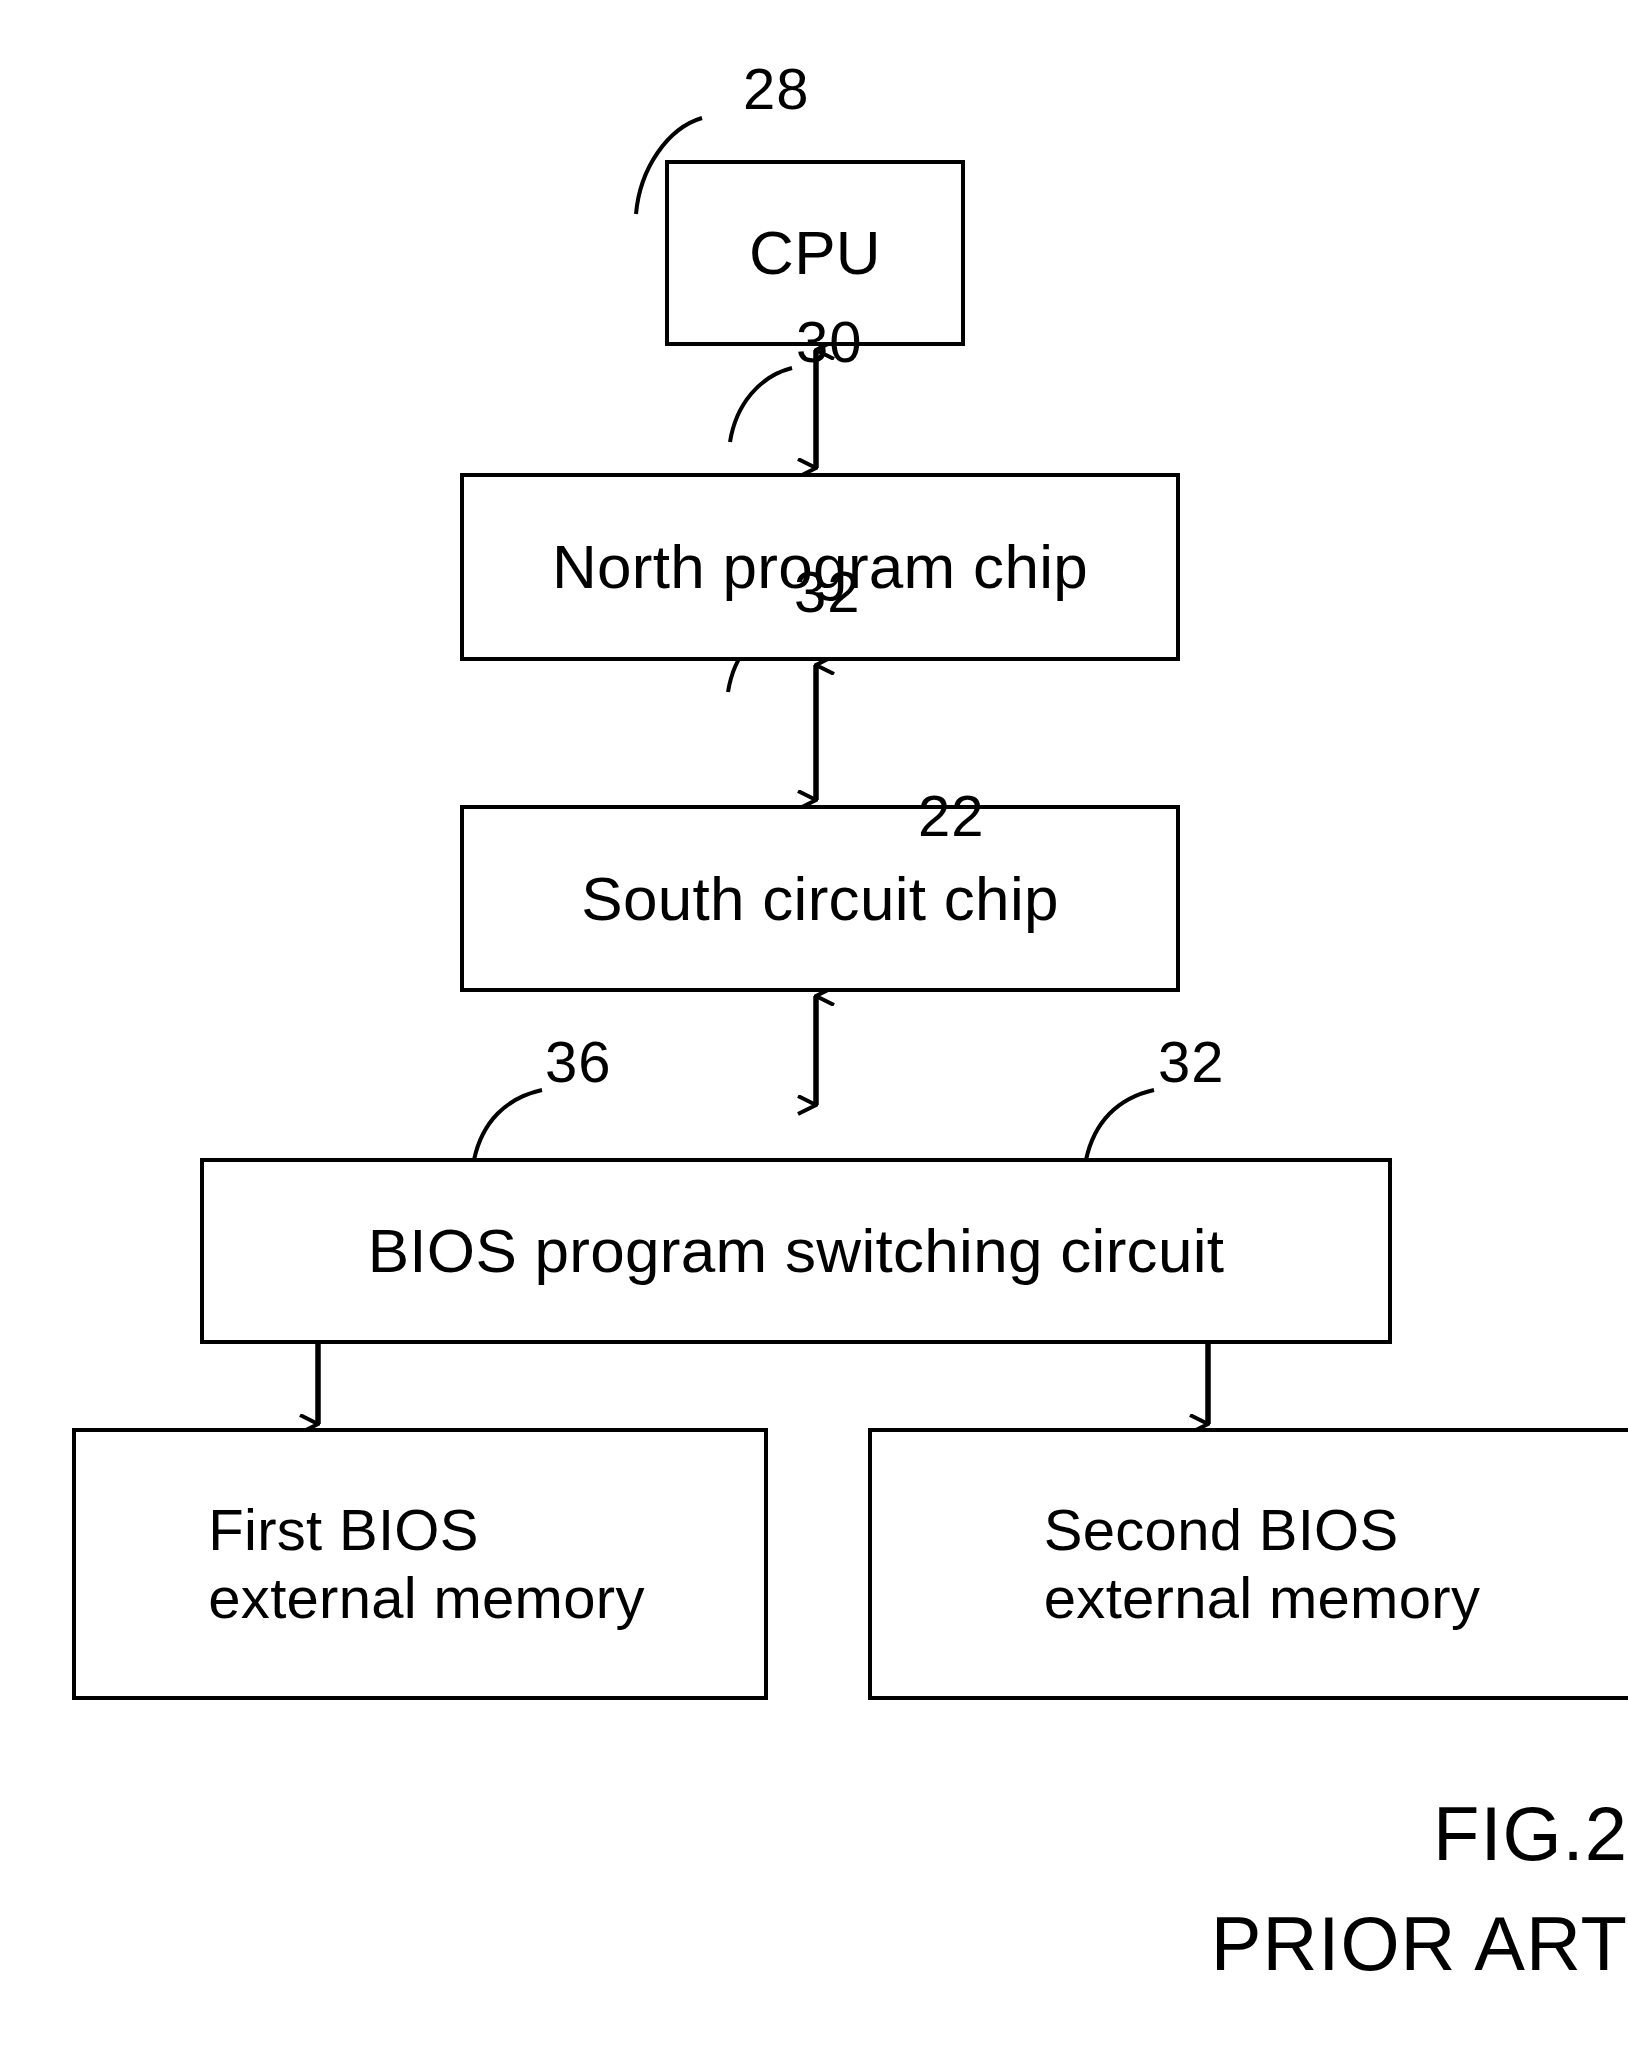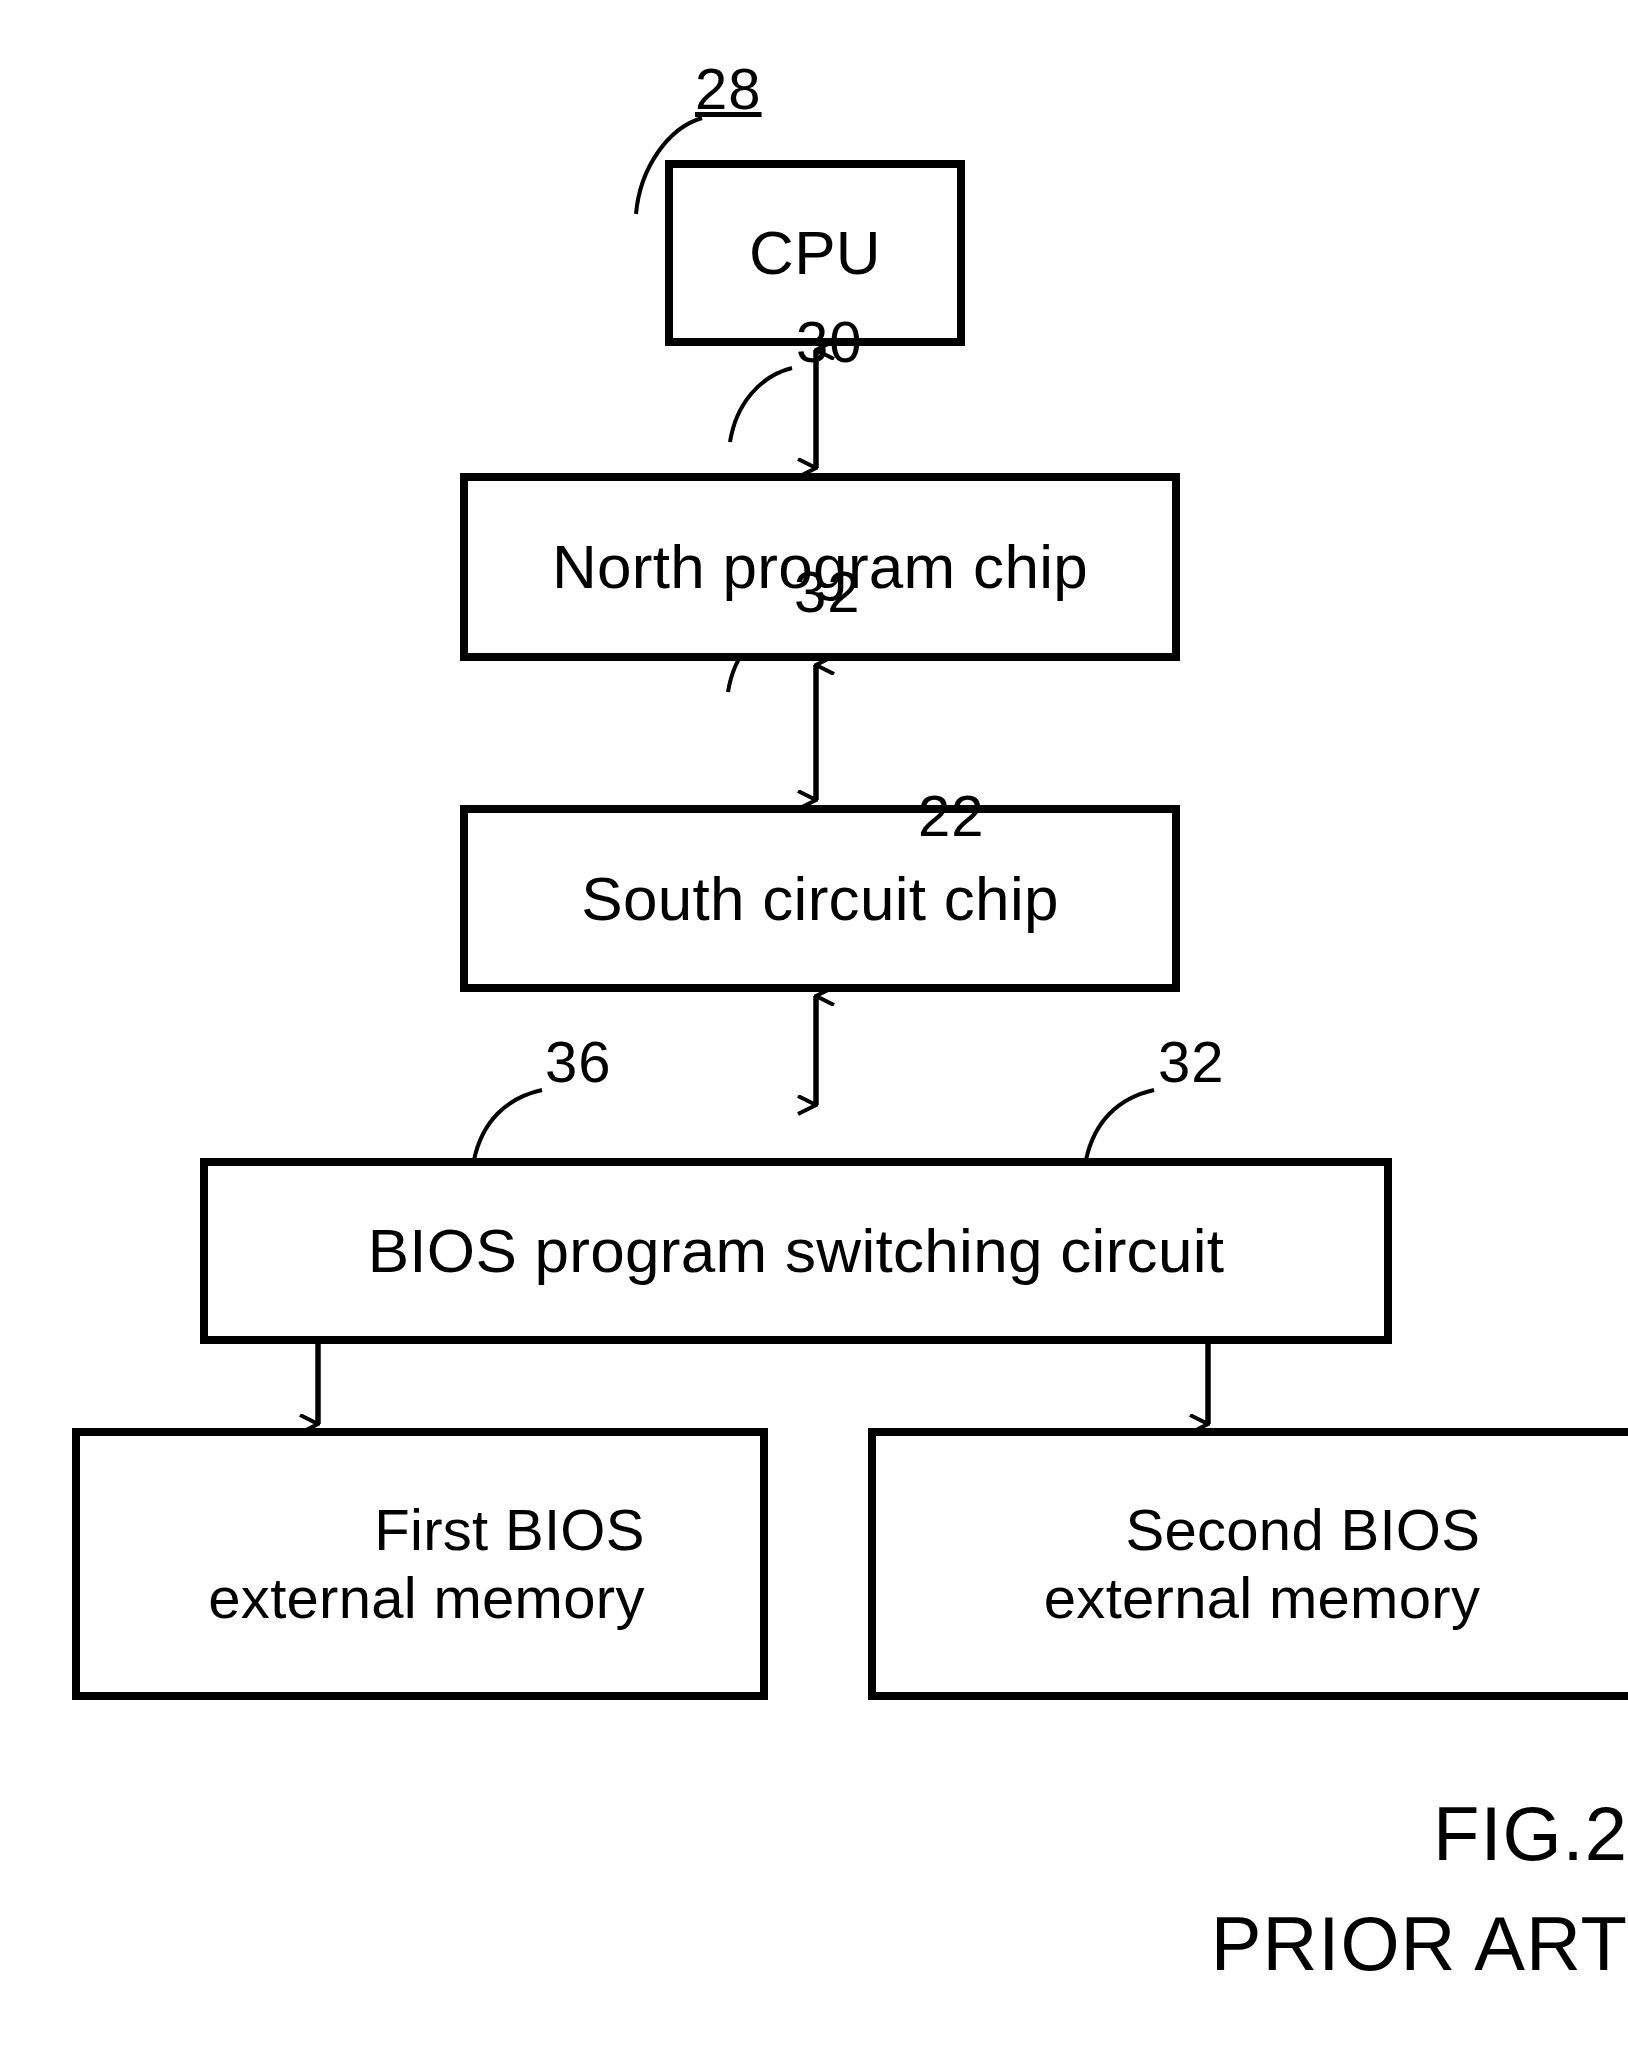--- a/index.html
+++ b/index.html
@@ -15,26 +15,26 @@
   #figure-root {
     position: relative;
     width: 1628px;
     height: 2046px;
     background: #ffffff;
     overflow: hidden;
   }
   .box {
     position: absolute;
     box-sizing: border-box;
-    border: 8px solid #000000;
+    border: 4px solid #000000;
     background: #ffffff;
     display: flex;
     align-items: center;
     justify-content: center;
-    text-align: right;
+    text-align: left;
   }
   .box-label {
     font-family: "Liberation Sans", sans-serif;
     font-weight: 400;
     color: #000000;
     line-height: 1.18;
     white-space: pre-line;
     letter-spacing: 0.3px;
   }
   
@@ -54,21 +54,21 @@
 
   
   .ref-num {
     position: absolute;
     font-family: "Liberation Sans", sans-serif;
     font-size: 58px;
     font-weight: 400;
     color: #000000;
     letter-spacing: 1px;
   }
-  #ref-28 { left: 695px;  top: 55px; text-decoration: underline; }
+  #ref-28 { left: 743px;  top: 55px; }
   #ref-30 { left: 796px;  top: 308px; }
   #ref-32 { left: 794px;  top: 558px; }
   #ref-34 { left: 918px;  top: 782px; }
   #ref-36 { left: 545px;  top: 1028px; }
   #ref-38 { left: 1158px; top: 1028px; }
 
   
   #overlay {
     position: absolute;
     left: 0;

